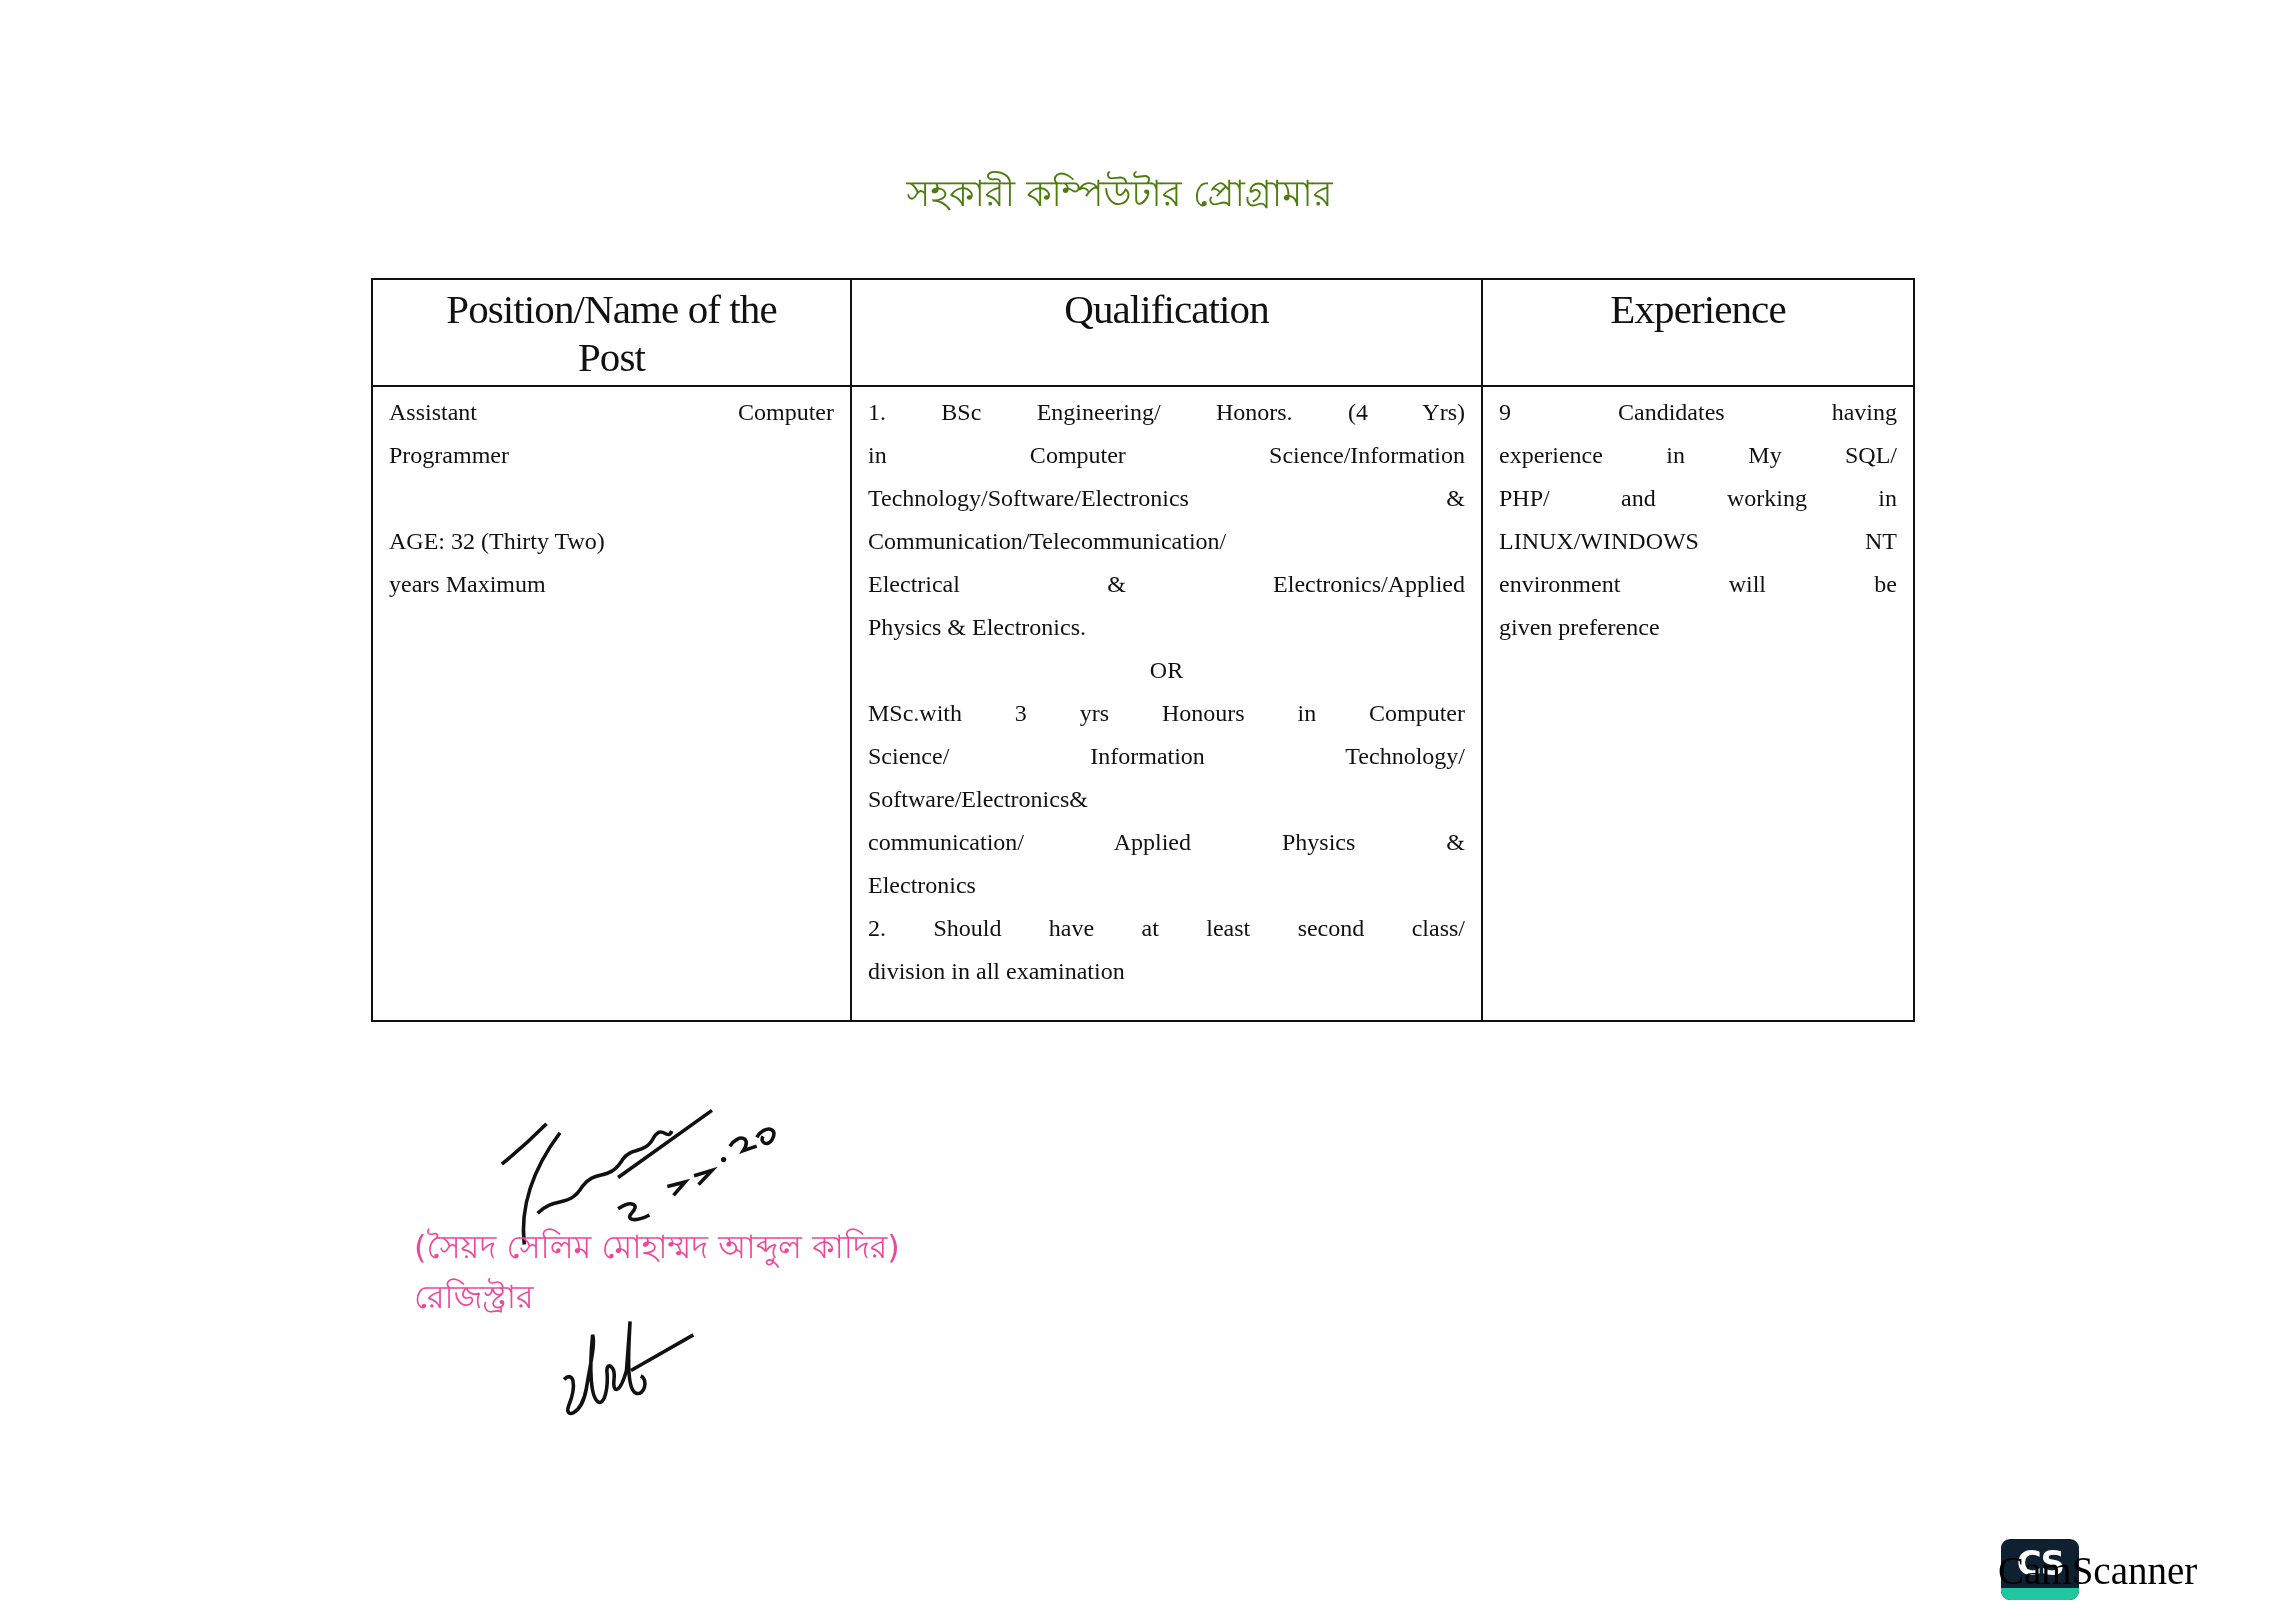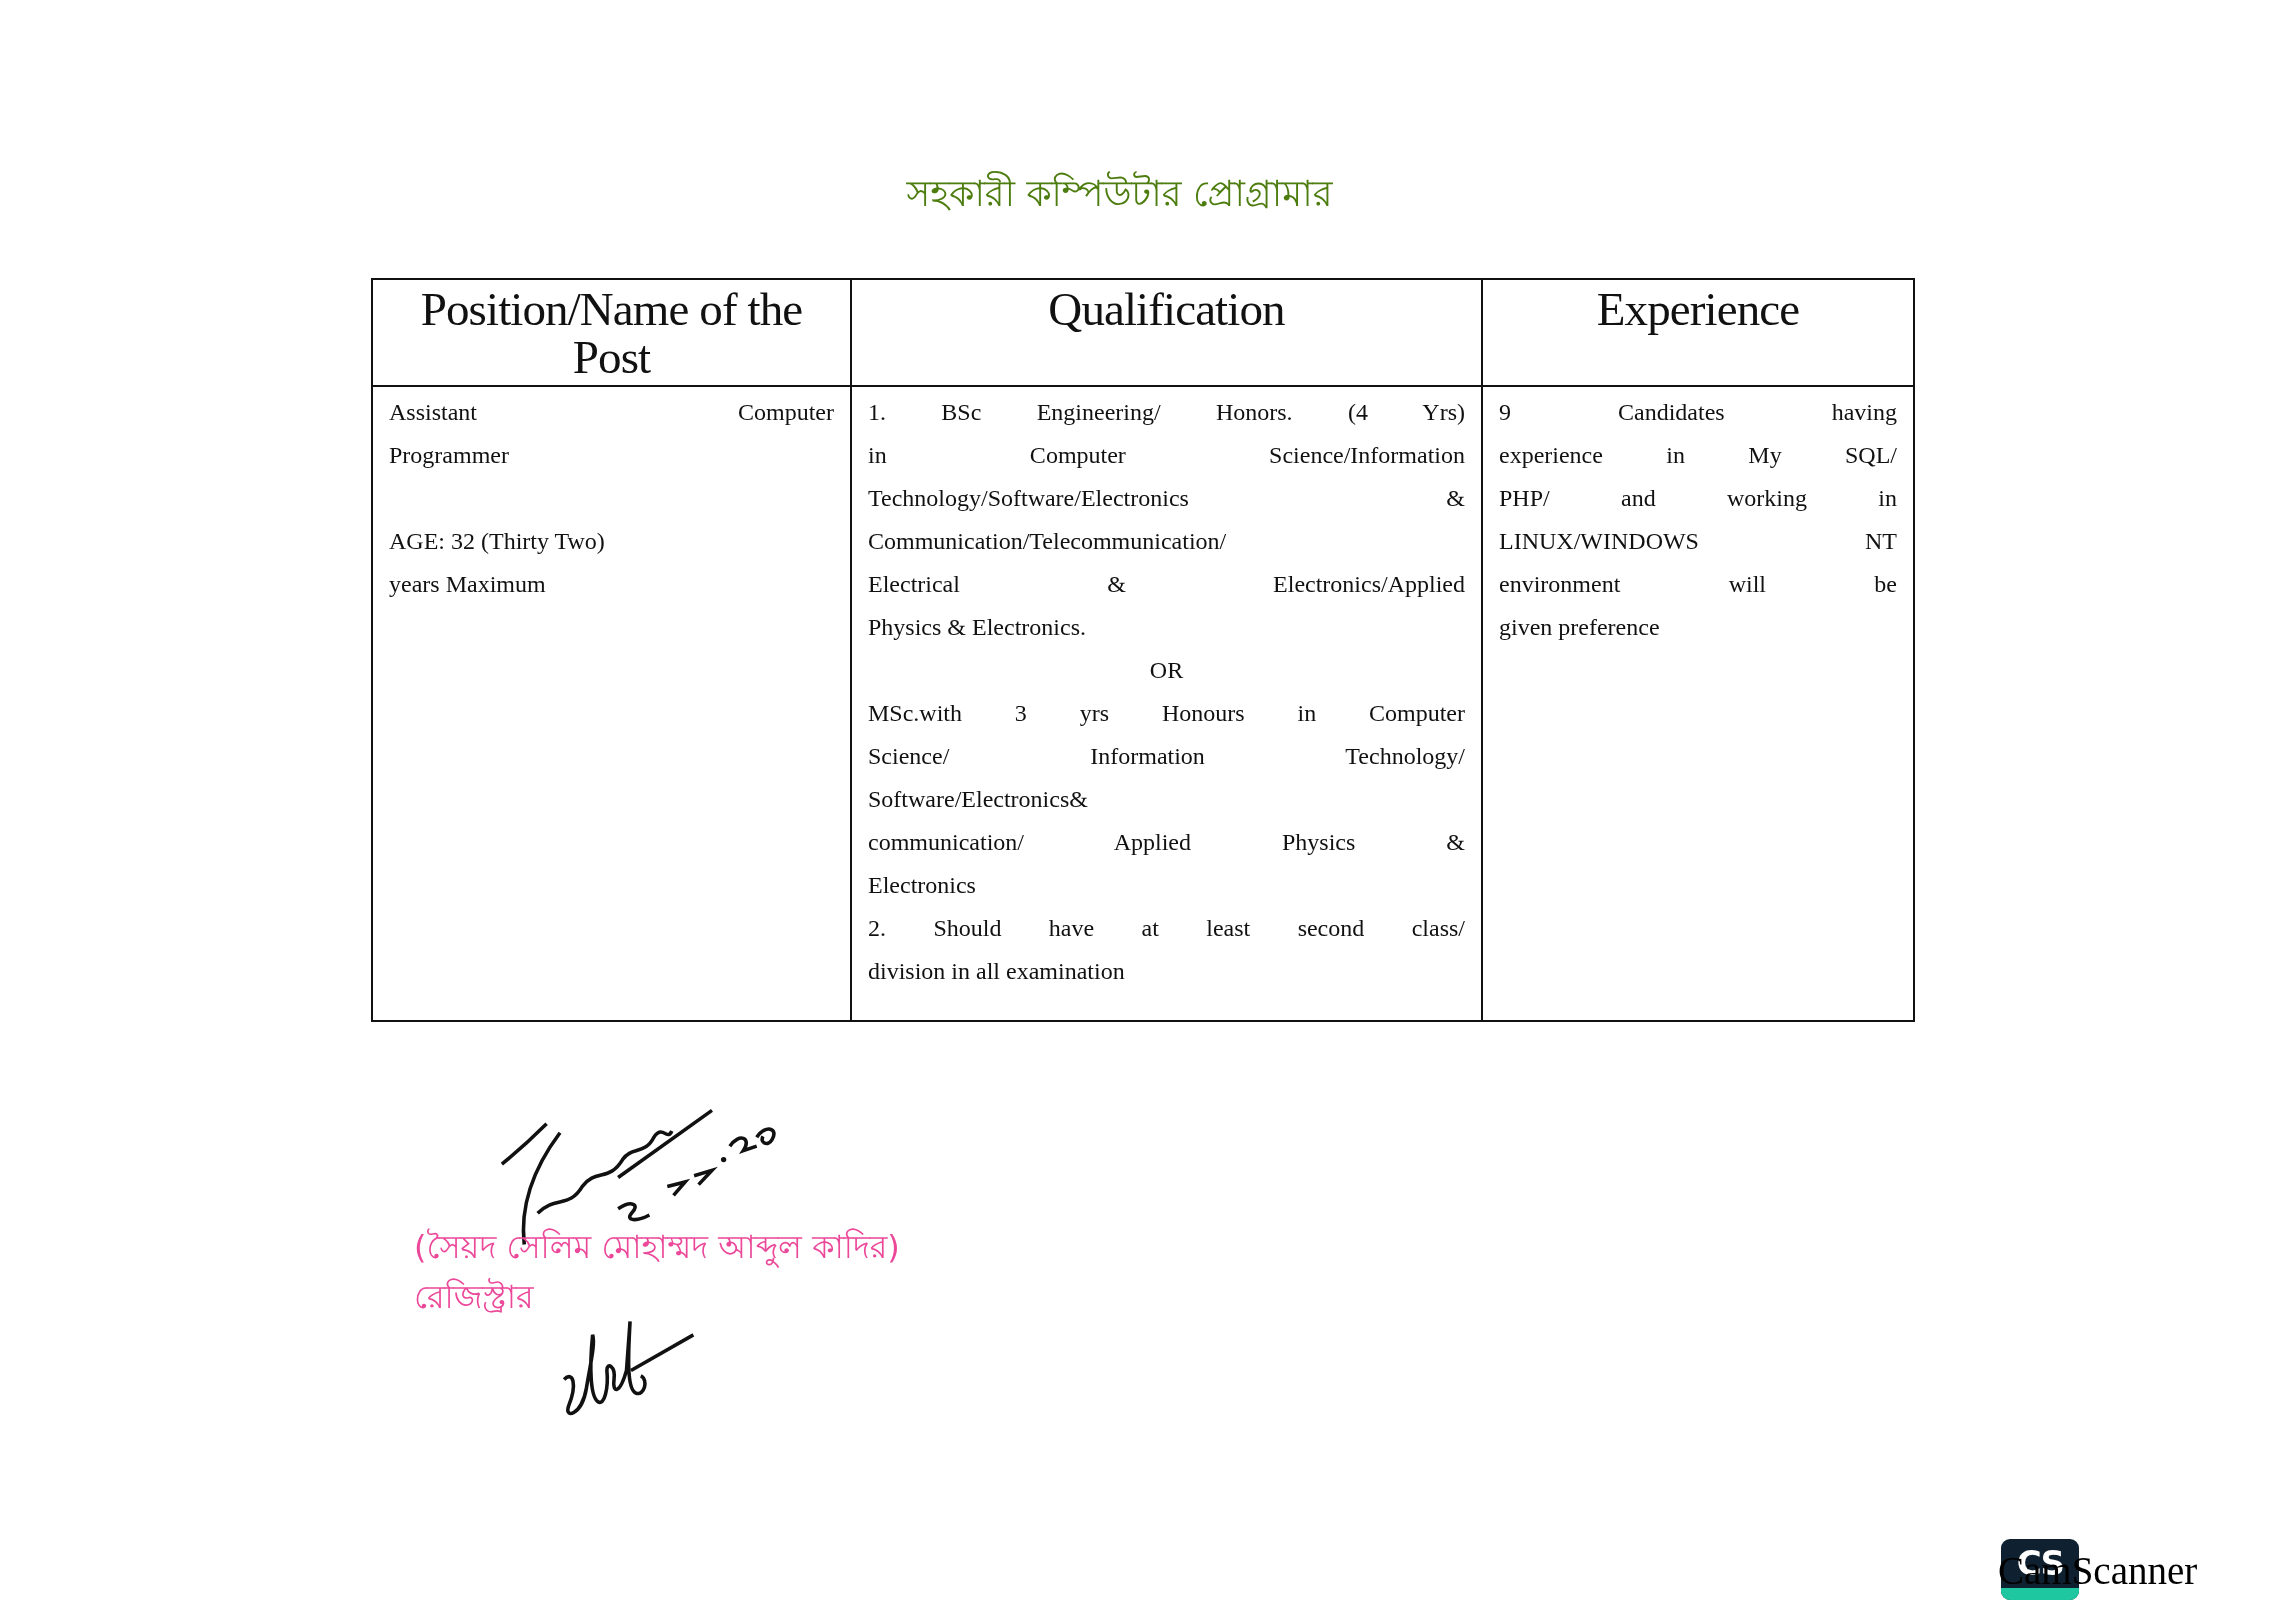--- a/index.html
+++ b/index.html
@@ -12,21 +12,21 @@
     font-family:"DejaVu Sans", sans-serif; font-size:36px; color:#4d7c0f;
   }
   table.post-table {
     position:absolute; left:371px; top:278px; width:1542px;
     border-collapse:collapse; table-layout:fixed;
   }
   table.post-table th, table.post-table td {
     border:2.2px solid #111; vertical-align:top;
   }
   table.post-table th {
-    font-family:"Liberation Serif", serif; font-weight:normal; font-size:47px;
+    font-family:"Liberation Serif", serif; font-weight:normal; font-size:41px;
     line-height:48px; text-align:center; padding:5.4px 9px 3.6px 9px; height:90px;
     transform-origin:center; letter-spacing:-0.9px;
   }
   table.post-table td {
     font-family:Liberation Serif, serif; font-size:24px; line-height:43px;
     padding:3.6px 16px 27px 16px; text-align:justify; height:591px;
   }
   .col-position { width:479px; }
   .col-qual { width:631px; }
   .col-exp { width:432px; }

